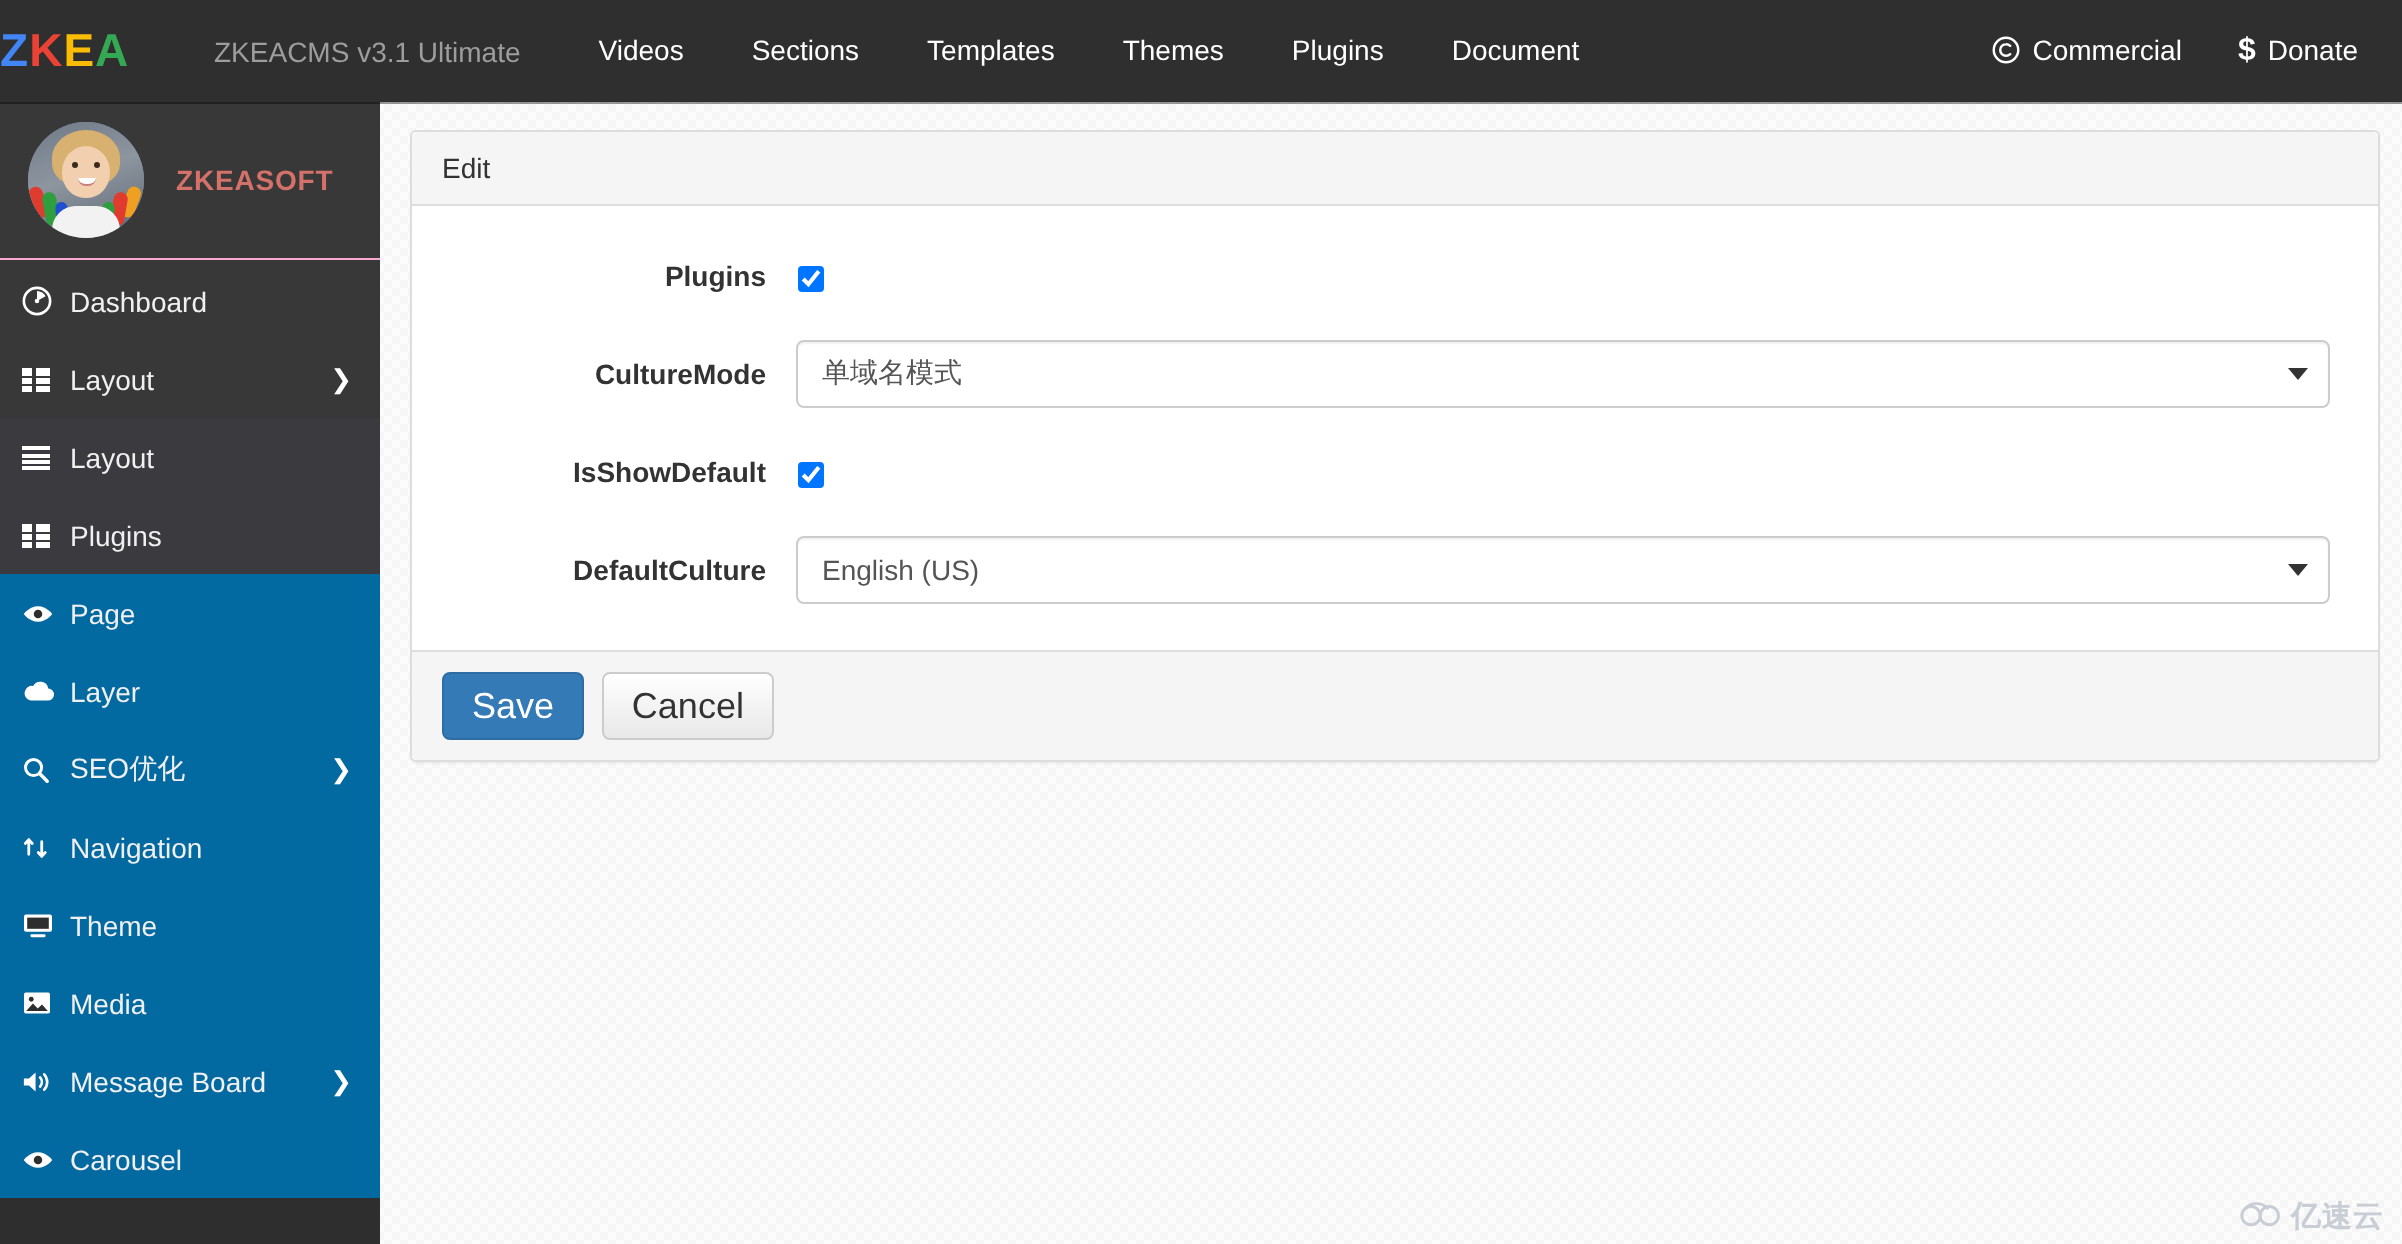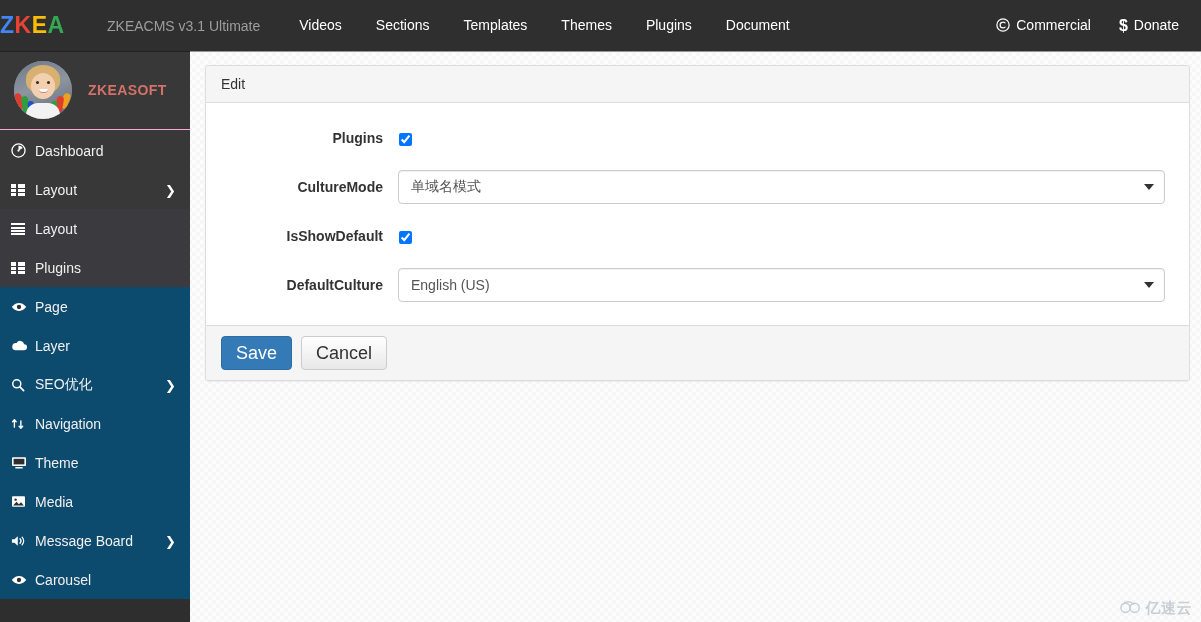--- a/index.html
+++ b/index.html
@@ -106,21 +106,21 @@
     margin-left: 16px;
     color: #d4716a;
     font-weight: bold;
     font-size: 14px;
     letter-spacing: .4px;
   }
 
   .menu-group { padding: 0; }
   .menu-group.g1 { background: #383838; padding-top: 1px; }
   .menu-group.g2 { background: #3a3a3f; }
-  .menu-group.g3 { background: #0c4a6e; }
+  .menu-group.g3 { background: #0369a1; }
   .menu-item {
     display: flex;
     align-items: center;
     height: 39px;
     padding: 0 12px 0 11px;
     color: #f0f0f0;
     font-size: 14px;
     cursor: pointer;
     position: relative;
     white-space: nowrap;

